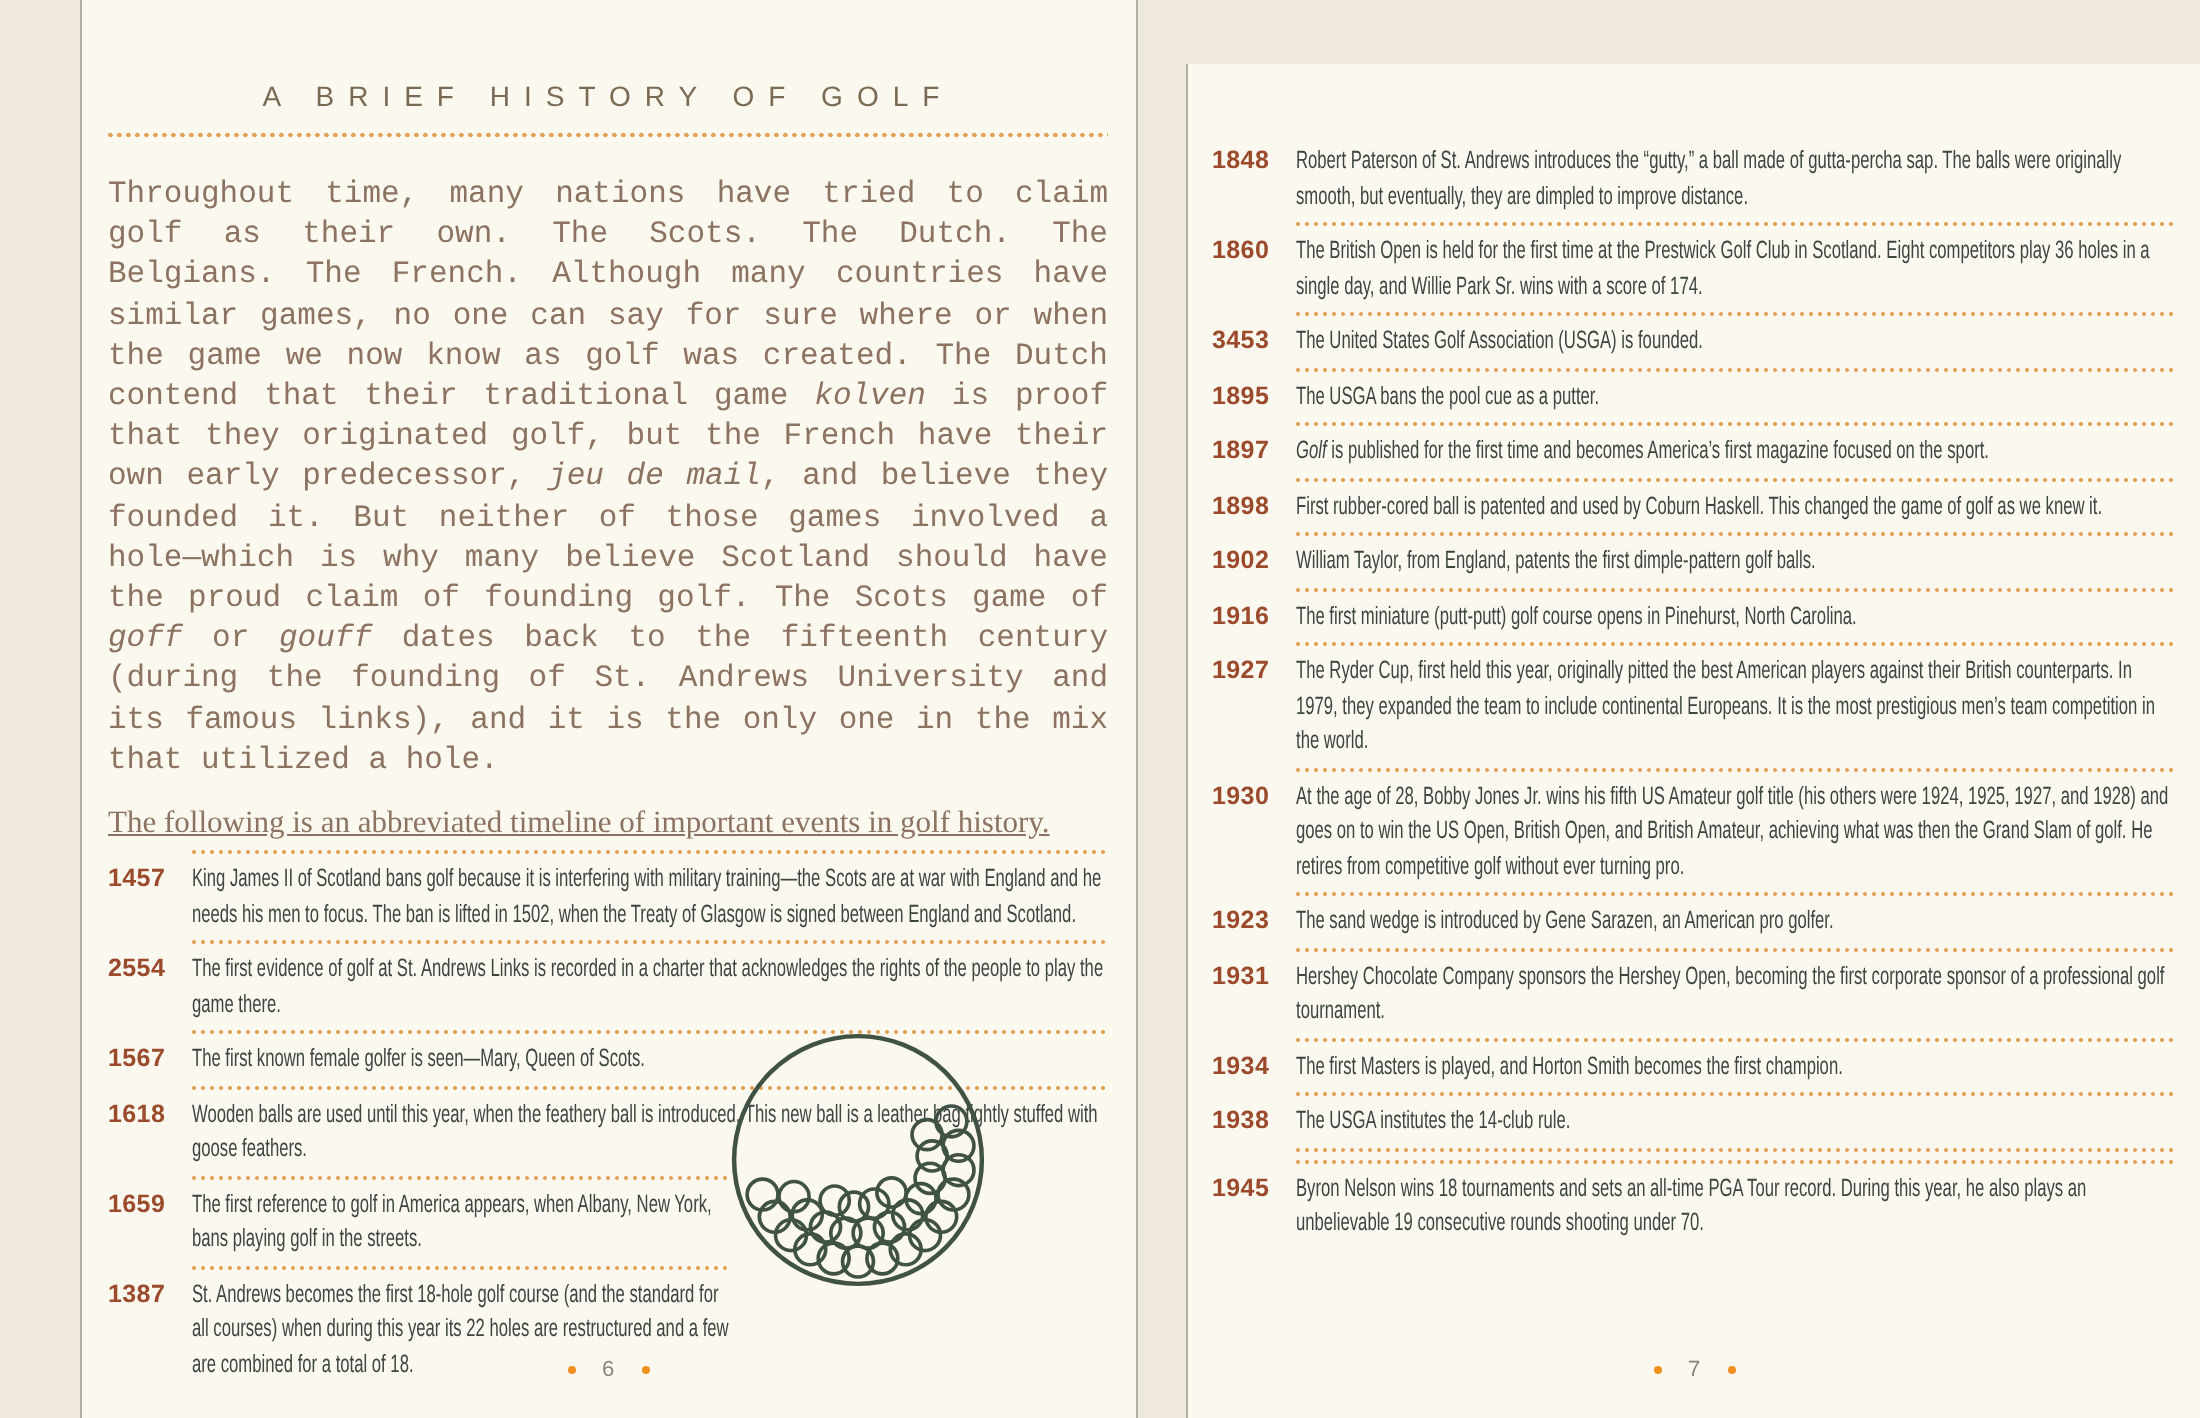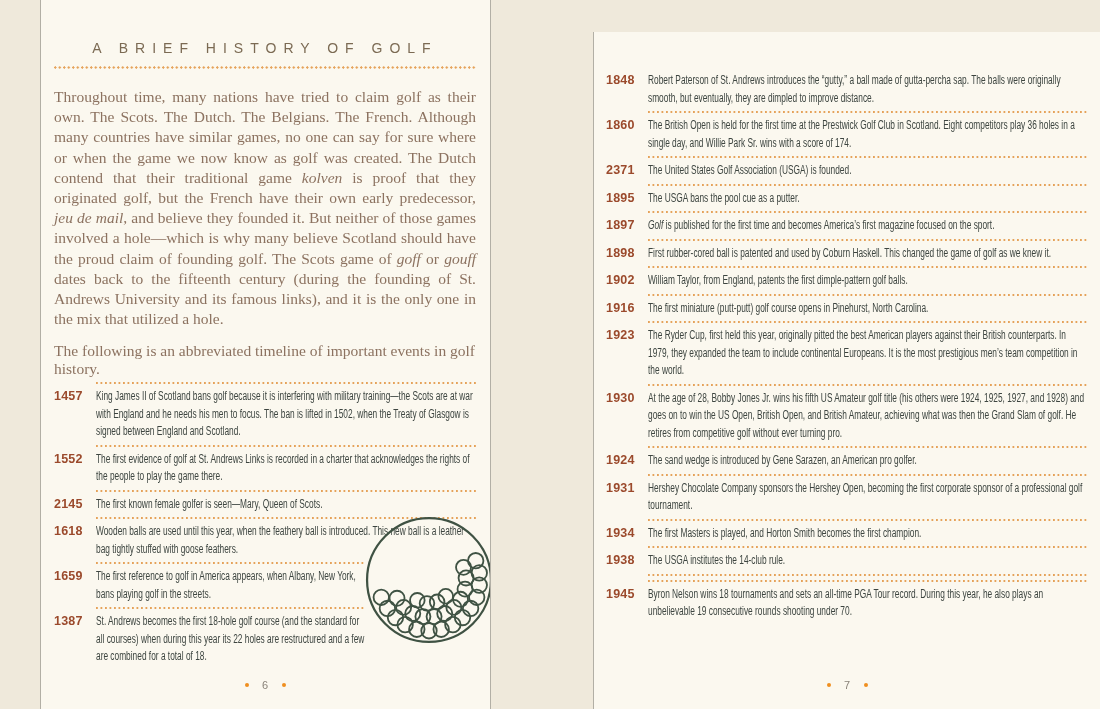--- a/index.html
+++ b/index.html
@@ -10,51 +10,52 @@
     position:relative;overflow:hidden;
   }
   .page{
     position:absolute;top:0;bottom:0;
     background:var(--paper,#fbf8ef);
     border-left:1px solid var(--edge,#b2afa5);
     border-right:1px solid var(--edge,#b2afa5);
     box-sizing:border-box;
     overflow:hidden;
   }
-  .page-left{left:40px;width:451px;padding:0 14px 0 13px;}
+  .page-left{left:40px;width:529px;padding:0 14px 0 13px;}
   .page-right{left:593px;width:509px;padding:0 13px 0 12px;margin-top:32px;}
   .page-left::before{
     content:"";position:absolute;top:0;bottom:0;left:-5px;width:1px;
     background:var(--edge,#b2afa5);
   }
   .page-title{
     margin-top:40px;
     text-align:center;
     font-size:14px;letter-spacing:7px;
     color:var(--title_ink,#7b6a53);
     font-weight:normal;
   }
   .title-divider{
     margin-top:10px;height:3px;
     background-image:radial-gradient(circle at 1.2px 1.5px,var(--accent,#e5a259) 1px,rgba(0,0,0,0) 1.3px);
     background-size:4.5px 3px;background-repeat:repeat-x;
   }
   .intro{
     margin-top:18px;
-    font-family:Liberation Serif, serif;
+    font-family:Liberation Mono, monospace;
     font-size:15.5px;line-height:20.2px;
     color:var(--serif_ink,#8c7260);
     text-align:justify;
   }
   .intro i{font-style:italic;}
   .tl-lead{
     margin-top:13px;
     font-family:"Liberation Serif",serif;
     font-size:15.5px;
     color:var(--serif_ink,#8c7260);
+    text-decoration:underline;
   }
   .timeline{}
   .dotrule{
     height:2px;margin:4px 0 4px 42px;
     background-image:radial-gradient(circle at 1px 1px,var(--accent,#e5a259) .9px,rgba(0,0,0,0) 1.1px);
     background-size:4.5px 2px;background-repeat:repeat-x;
   }
   .dotrule.narrow{width:270px;}
   .trow{display:flex;align-items:flex-start;margin:0 0 3px 0;}
   .tyear{
@@ -93,26 +94,26 @@
   <div class="intro" id="intro"><span>Throughout time, many nations have tried to claim golf as their own. The Scots. The Dutch. The Belgians. The French. Although many countries have similar games, no one can say for sure where or when the game we now know as golf was created. The Dutch contend that their traditional game </span><i>kolven</i><span> is proof that they originated golf, but the French have their own early predecessor, </span><i>jeu de mail</i><span>, and believe they founded it. But neither of those games involved a hole—which is why many believe Scotland should have the proud claim of founding golf. The Scots game of </span><i>goff</i><span> or </span><i>gouff</i><span> dates back to the fifteenth century (during the founding of St. Andrews University and its famous links), and it is the only one in the mix that utilized a hole.</span></div>
   <div class="tl-lead">The following is an abbreviated timeline of important events in golf history.</div>
   <div class="timeline" id="timeline-left">
       <div class="dotrule"></div>
       <div class="trow">
         <span class="tyear">1457</span>
         <span class="ttext">King James II of Scotland bans golf because it is interfering with military training—the Scots are at war with England and he needs his men to focus. The ban is lifted in 1502, when the Treaty of Glasgow is signed between England and Scotland.</span>
       </div>
       <div class="dotrule"></div>
       <div class="trow">
-        <span class="tyear">1552</span>
+        <span class="tyear">2554</span>
         <span class="ttext">The first evidence of golf at St. Andrews Links is recorded in a charter that acknowledges the rights of the people to play the game there.</span>
       </div>
       <div class="dotrule"></div>
       <div class="trow">
-        <span class="tyear">2145</span>
+        <span class="tyear">1567</span>
         <span class="ttext">The first known female golfer is seen—Mary, Queen of Scots.</span>
       </div>
       <div class="dotrule"></div>
       <div class="trow">
         <span class="tyear">1618</span>
         <span class="ttext">Wooden balls are used until this year, when the feathery ball is introduced. This new ball is a leather bag tightly stuffed with goose feathers.</span>
       </div>
       <div class="dotrule narrow"></div>
       <div class="trow narrow">
         <span class="tyear">1659</span>
@@ -171,21 +172,21 @@
         <span class="tyear">1848</span>
         <span class="ttext">Robert Paterson of St. Andrews introduces the “gutty,” a ball made of gutta-percha sap. The balls were originally smooth, but eventually, they are dimpled to improve distance.</span>
       </div>
       <div class="dotrule"></div>
       <div class="trow">
         <span class="tyear">1860</span>
         <span class="ttext">The British Open is held for the first time at the Prestwick Golf Club in Scotland. Eight competitors play 36 holes in a single day, and Willie Park Sr. wins with a score of 174.</span>
       </div>
       <div class="dotrule"></div>
       <div class="trow">
-        <span class="tyear">2371</span>
+        <span class="tyear">3453</span>
         <span class="ttext">The United States Golf Association (USGA) is founded.</span>
       </div>
       <div class="dotrule"></div>
       <div class="trow">
         <span class="tyear">1895</span>
         <span class="ttext">The USGA bans the pool cue as a putter.</span>
       </div>
       <div class="dotrule"></div>
       <div class="trow">
         <span class="tyear">1897</span>
@@ -201,31 +202,31 @@
         <span class="tyear">1902</span>
         <span class="ttext">William Taylor, from England, patents the first dimple-pattern golf balls.</span>
       </div>
       <div class="dotrule"></div>
       <div class="trow">
         <span class="tyear">1916</span>
         <span class="ttext">The first miniature (putt-putt) golf course opens in Pinehurst, North Carolina.</span>
       </div>
       <div class="dotrule"></div>
       <div class="trow">
-        <span class="tyear">1923</span>
+        <span class="tyear">1927</span>
         <span class="ttext">The Ryder Cup, first held this year, originally pitted the best American players against their British counterparts. In 1979, they expanded the team to include continental Europeans. It is the most prestigious men’s team competition in the world.</span>
       </div>
       <div class="dotrule"></div>
       <div class="trow">
         <span class="tyear">1930</span>
         <span class="ttext">At the age of 28, Bobby Jones Jr. wins his fifth US Amateur golf title (his others were 1924, 1925, 1927, and 1928) and goes on to win the US Open, British Open, and British Amateur, achieving what was then the Grand Slam of golf. He retires from competitive golf without ever turning pro.</span>
       </div>
       <div class="dotrule"></div>
       <div class="trow">
-        <span class="tyear">1924</span>
+        <span class="tyear">1923</span>
         <span class="ttext">The sand wedge is introduced by Gene Sarazen, an American pro golfer.</span>
       </div>
       <div class="dotrule"></div>
       <div class="trow">
         <span class="tyear">1931</span>
         <span class="ttext">Hershey Chocolate Company sponsors the Hershey Open, becoming the first corporate sponsor of a professional golf tournament.</span>
       </div>
       <div class="dotrule"></div>
       <div class="trow">
         <span class="tyear">1934</span>

